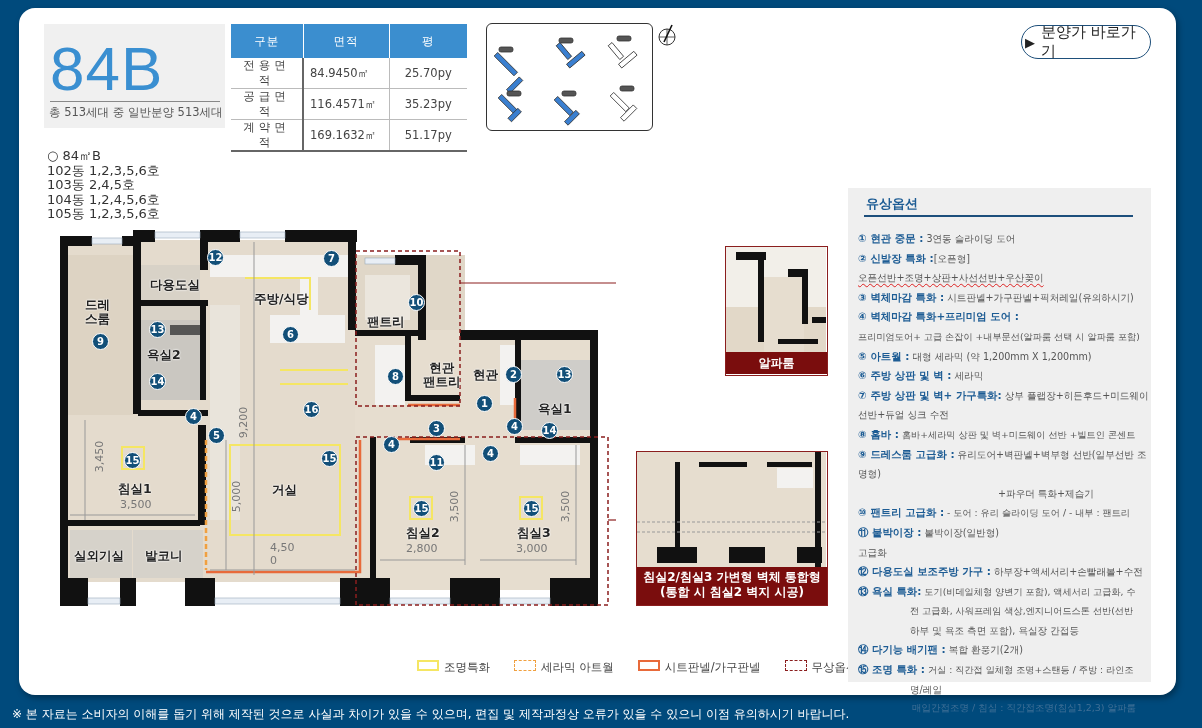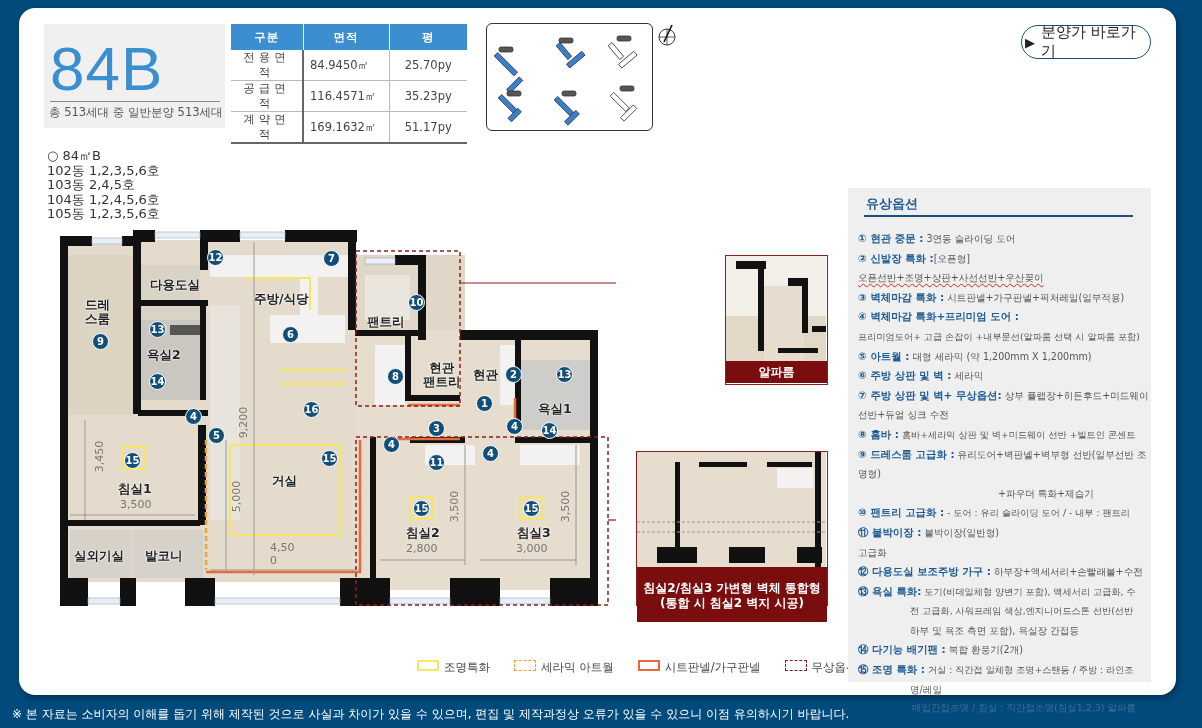--- a/index.html
+++ b/index.html
@@ -7,21 +7,21 @@
 body{background:#004a7c;font-family:"DejaVu Sans","Liberation Sans",sans-serif;position:relative}
 .card{position:absolute;left:19px;top:8px;width:1157px;height:687px;background:#fff;border-radius:16px;box-shadow:2px 3px 6px rgba(0,0,0,.35)}
 .abs{position:absolute}
 
 .title-box{left:44px;top:24px;width:181px;height:104px;background:#f0f0f0}
 .type-big{left:50px;top:38px;font-family:"Liberation Sans",sans-serif;font-size:62px;line-height:62px;color:#3a8fd1;letter-spacing:1px}
 .title-rule{left:50px;top:101px;width:170px;height:1px;background:#888}
 .units-text{left:49px;top:105px;font-size:11.5px;color:#555;white-space:nowrap}
 
 table.area{position:absolute;left:231px;top:24px;border-collapse:collapse;font-size:11.5px;color:#444}
-table.area th{background:#3b8ecf;color:#fff;font-weight:bold;height:26px;border-right:1px solid #fff;letter-spacing:1px}
+table.area th{background:#3b8ecf;color:#fff;font-weight:normal;height:34px;border-right:1px solid #fff;letter-spacing:1px}
 table.area td{height:26px;border-bottom:1px solid #bbb;border-right:1px solid #bbb;padding:0 6px}
 table.area td.c1{width:70px;text-align:center;letter-spacing:4px;border-right:2px solid #666}
 table.area td.c2{width:84px;text-align:left}
 table.area td.c3{width:76px;text-align:center;border-right:none}
 table.area tr:last-child td{border-bottom:2px solid #666}
 
 .keyplan{left:486px;top:23px;width:167px;height:108px;border:1.5px solid #333;border-radius:6px}
 .compass{left:656px;top:24px;width:22px;height:22px}
 
 .link-btn{left:1021px;top:25px;width:130px;height:34px;border:1.5px solid #1e4f7a;border-radius:17px;background:#fff;display:flex;align-items:center;padding-left:3px;font-size:15px;color:#222;cursor:pointer}
@@ -262,21 +262,21 @@
   <div class="room" style="left:29px;top:70px;white-space:pre">드레
 스룸</div>
   <div class="room" style="left:198px;top:64px">주방/식당</div>
   <div class="room" style="left:311px;top:87px">팬트리</div>
   <div class="room" style="left:367px;top:133px;white-space:pre">현관
 팬트리</div>
   <div class="room" style="left:417px;top:140px">현관</div>
   <div class="room" style="left:91px;top:120px">욕실2</div>
   <div class="room" style="left:482px;top:174px">욕실1</div>
   <div class="room" style="left:62px;top:254px">침실1</div>
-  <div class="room" style="left:216px;top:246px">거실</div>
+  <div class="room" style="left:216px;top:255px">거실</div>
   <div class="room" style="left:350px;top:298px">침실2</div>
   <div class="room" style="left:461px;top:298px">침실3</div>
   <div class="room" style="left:18px;top:321px">실외기실</div>
   <div class="room" style="left:89px;top:321px">발코니</div>
 
   <div class="dim" style="left:172px;top:188px;transform:rotate(-90deg)">9,200</div>
   <div class="dim" style="left:28px;top:222px;transform:rotate(-90deg)">3,450</div>
   <div class="dim" style="left:64px;top:270px">3,500</div>
   <div class="dim" style="left:165px;top:262px;transform:rotate(-90deg)">5,000</div>
   <div class="dim" style="left:214px;top:313px;white-space:pre;line-height:13px">4,50
@@ -305,21 +305,21 @@
   <div class="num" style="left:500px;top:138px">13</div>
   <div class="num" style="left:93px;top:145px">14</div>
   <div class="num" style="left:485px;top:194px">14</div>
   <div class="num" style="left:68px;top:224px">15</div>
   <div class="num" style="left:265px;top:222px">15</div>
   <div class="num" style="left:357px;top:272px">15</div>
   <div class="num" style="left:467px;top:272px">15</div>
   <div class="num" style="left:247px;top:173px">16</div>
 </div>
 
-<div class="abs callout" style="left:725px;top:255px;width:103px;height:130px">
+<div class="abs callout" style="left:725px;top:246px;width:103px;height:130px">
   <svg width="100" height="105" viewBox="0 0 100 105" style="display:block">
     <rect x="0" y="0" width="100" height="105" fill="#f2efe9"></rect>
     <rect x="0" y="60" width="100" height="45" fill="#e2d8c8"></rect>
     <rect x="38" y="30" width="40" height="75" fill="#e6ddcf"></rect>
     <g fill="#111">
         <rect x="10" y="5" width="30" height="8"></rect>
         <rect x="32" y="5" width="6" height="90"></rect>
         <rect x="62" y="22" width="20" height="8"></rect>
         <rect x="76" y="22" width="6" height="55"></rect>
         <rect x="52" y="92" width="40" height="5"></rect>
@@ -340,21 +340,21 @@
         <rect x="20" y="95" width="40" height="16"></rect>
         <rect x="92" y="95" width="36" height="16"></rect>
         <rect x="160" y="95" width="25" height="16"></rect>
       </g>
     <rect x="140" y="16" width="36" height="20" fill="#f3f2f0"></rect>
     <g stroke="#999" stroke-dasharray="3,2">
         <line x1="0" y1="70" x2="189" y2="70"></line>
         <line x1="0" y1="80" x2="189" y2="80"></line>
       </g>
   </svg>
-  <div class="callout-label" style="height:55px;padding-top:14px;line-height:15px">
+  <div class="callout-label" style="height:38px;padding-top:3px;line-height:15px">
     <div>침실2/침실3 가변형 벽체 통합형</div>
     <div>(통합 시 침실2 벽지 시공)</div>
   </div>
 </div>
 
 <div class="abs legend">
   <div class="lg-item">
     <span class="lg-sw" style="border:2px solid #f5e663"></span>
     <span>조명특화</span>
   </div>
@@ -372,26 +372,26 @@
   </div>
 </div>
 
 <div class="abs opt-panel"></div>
 <div class="abs opt-title">유상옵션</div>
 <div class="abs opt-rule"></div>
 <div class="abs opt-list">
   <div><span class="h">① 현관 중문 :</span><span> 3연동 슬라이딩 도어</span></div>
   <div><span class="h">② 신발장 특화 :</span><span>[오픈형]</span></div>
   <div class="squig">오픈선반+조명+상판+사선선반+우산꽂이</div>
-  <div><span class="h">③ 벽체마감 특화 :</span><span> 시트판넬+가구판넬+픽처레일(일부적용)</span></div>
+  <div><span class="h">③ 벽체마감 특화 :</span><span> 시트판넬+가구판넬+픽처레일(유의하시기)</span></div>
   <div><span class="h">④ 벽체마감 특화+프리미엄 도어 :</span></div>
   <div style="white-space:nowrap;font-size:9.2px">프리미엄도어+ 고급 손잡이 +내부문선(알파룸 선택 시 알파룸 포함)</div>
   <div><span class="h">⑤ 아트월 :</span><span> 대형 세라믹 (약 1,200mm X 1,200mm)</span></div>
   <div><span class="h">⑥ 주방 상판 및 벽 :</span><span> 세라믹</span></div>
-  <div style="white-space:nowrap"><span class="h">⑦ 주방 상판 및 벽+ 무상옵션:</span><span> 상부 플랩장+히든후드+미드웨이</span></div>
+  <div style="white-space:nowrap"><span class="h">⑦ 주방 상판 및 벽+ 가구특화:</span><span> 상부 플랩장+히든후드+미드웨이</span></div>
   <div>선반+듀얼 싱크 수전</div>
   <div style="white-space:nowrap;font-size:9.2px"><span class="h">⑧ 홈바 :</span><span> 홈바+세라믹 상판 및 벽+미드웨이 선반 +빌트인 콘센트</span></div>
   <div style="white-space:nowrap"><span class="h">⑨ 드레스룸 고급화 :</span><span> 유리도어+벽판넬+벽부형 선반(일부선반 조</span></div>
   <div>명형)</div>
   <div class="ind2">+파우더 특화+제습기</div>
   <div style="white-space:nowrap;font-size:9.2px"><span class="h">⑩ 팬트리 고급화 :</span><span> - 도어 : 유리 슬라이딩 도어 / - 내부 : 팬트리</span></div>
   <div><span class="h">⑪ 붙박이장 :</span><span> 붙박이장(일반형)</span></div>
   <div>고급화</div>
   <div style="white-space:nowrap"><span class="h">⑫ 다용도실 보조주방 가구 :</span><span> 하부장+액세서리+손빨래볼+수전</span></div>
   <div style="white-space:nowrap;font-size:9.2px"><span class="h">⑬ 욕실 특화:</span><span> 도기(비데일체형 양변기 포함), 액세서리 고급화, 수</span></div>

